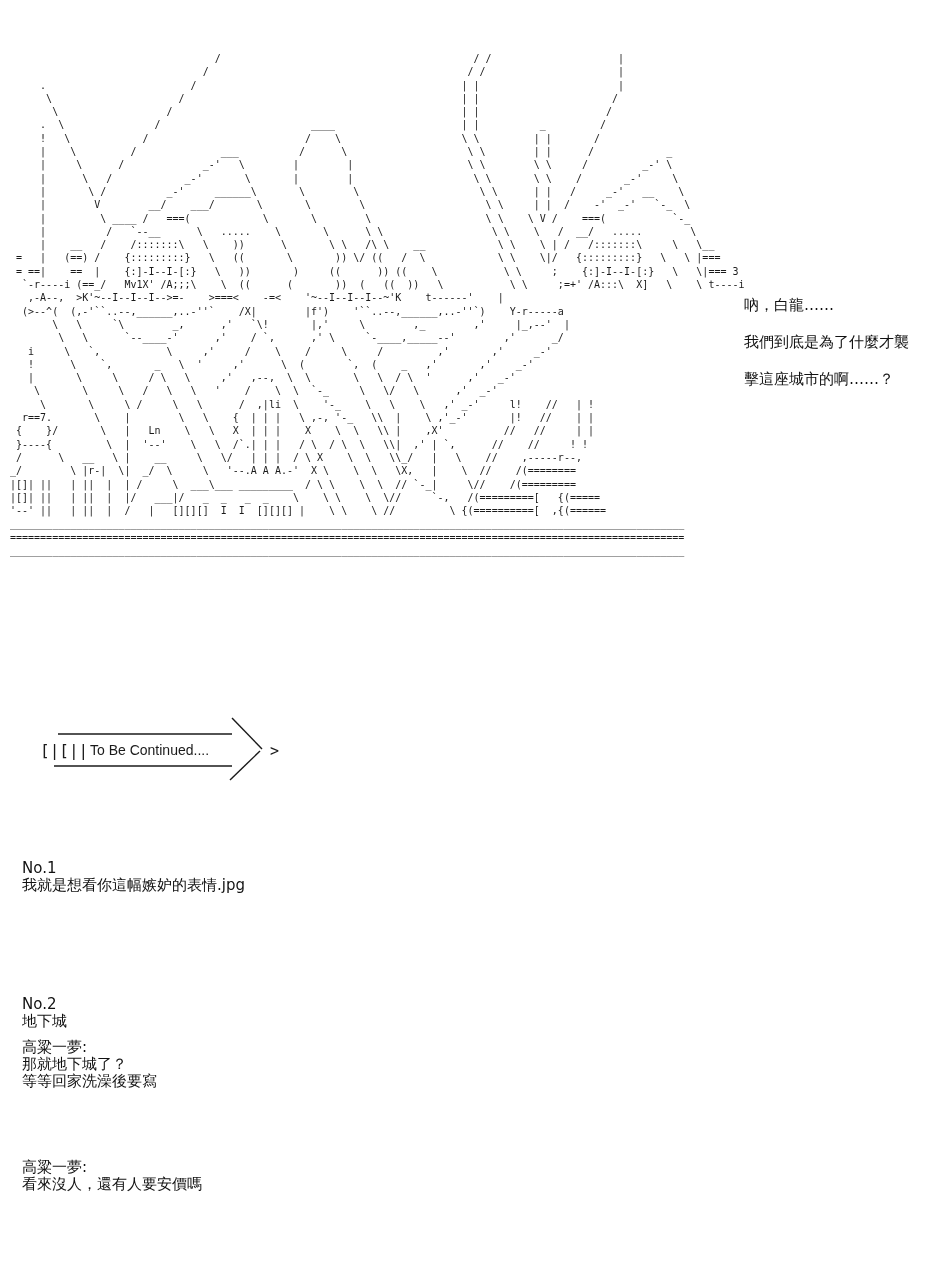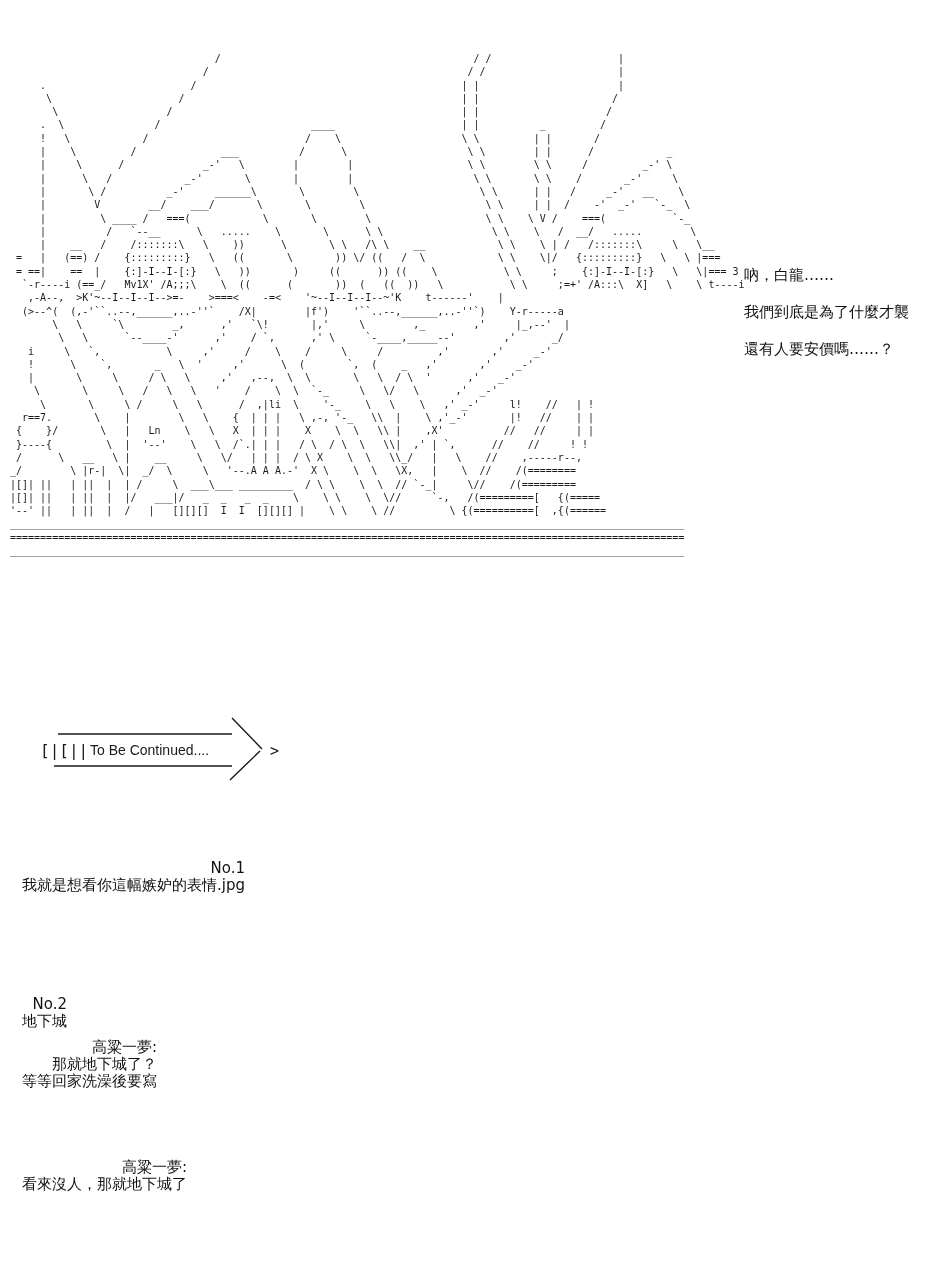--- a/index.html
+++ b/index.html
@@ -25,21 +25,21 @@
     font-family: "DejaVu Sans Mono", monospace;
     font-size: 10px;
     line-height: 13.3px;
     white-space: pre;
     color: #1a1a1a;
   }
   
   #dialogue {
     position: absolute;
     left: 744px;
-    top: 267px;
+    top: 297px;
     width: 180px;
     font-size: 15px;
     line-height: 17px;
     color: #111111;
   }
   #dialogue p { margin: 0 0 20px 0; }
   
   #tbc-banner {
     position: absolute;
     left: 38px;
@@ -55,21 +55,21 @@
   .tbc-label   { font-family: "Liberation Sans", sans-serif; font-size: 14px; }
   .tbc-tip     { font-family: "DejaVu Sans Mono", monospace; font-size: 15px; }
   
   .text-block {
     position: absolute;
     left: 22px;
     font-size: 15px;
     line-height: 17px;
     color: #111111;
   }
-  .text-block div { margin: 0; text-align: right; }
+  .text-block div { margin: 0; }
   #post-1   { top: 860px; }
   #post-2   { top: 996px; }
   #comment-1 { top: 1039px; }
   #comment-2 { top: 1159px; }
 </style>
 </head>
 <body>
 
 <div id="page">
 
@@ -108,21 +108,21 @@
 |[]| ||   | ||  |  | /     \  ___\___ _________  / \ \    \  \  // `-_|     \//    /(=========
 |[]| ||   | ||  |  |/   ___|/   _  _   _  _    \    \ \    \  \//     `-,   /(=========[   {(=====
 '--' ||   | ||  |  /   |   [][][]  I  I  [][][] |    \ \    \ //         \ {(==========[  ,{(======
 ________________________________________________________________________________________________________________
 ================================================================================================================
 ________________________________________________________________________________________________________________</pre>
 
   <div id="dialogue">
     <p>吶，白龍……</p>
     <p>我們到底是為了什麼才襲</p>
-    <p>還有人要安價嗎……？</p>
+    <p>擊這座城市的啊……？</p>
   </div>
 
   <div id="tbc-banner">
     <svg width="250" height="74" viewBox="0 0 250 74">
       <g stroke="#1a1a1a" stroke-width="1.4" fill="none">
         <line x1="20" y1="24" x2="194" y2="24"></line>
         <line x1="16" y1="56" x2="194" y2="56"></line>
         <line x1="194" y1="8" x2="224" y2="39"></line>
         <line x1="192" y1="70" x2="222" y2="41"></line>
       </g>
@@ -143,16 +143,16 @@
   </div>
 
   <div id="comment-1" class="text-block">
     <div>高粱一夢:</div>
     <div>那就地下城了？</div>
     <div>等等回家洗澡後要寫</div>
   </div>
 
   <div id="comment-2" class="text-block">
     <div>高粱一夢:</div>
-    <div>看來沒人，那就地下城了</div>
+    <div>看來沒人，還有人要安價嗎</div>
   </div>
 
 </div>
 
 </body></html>

